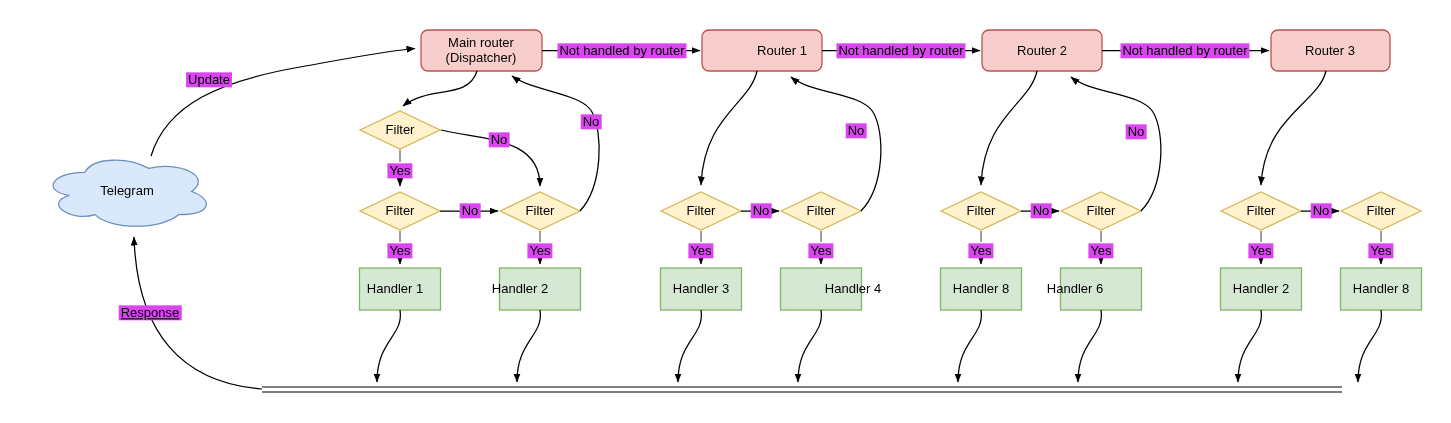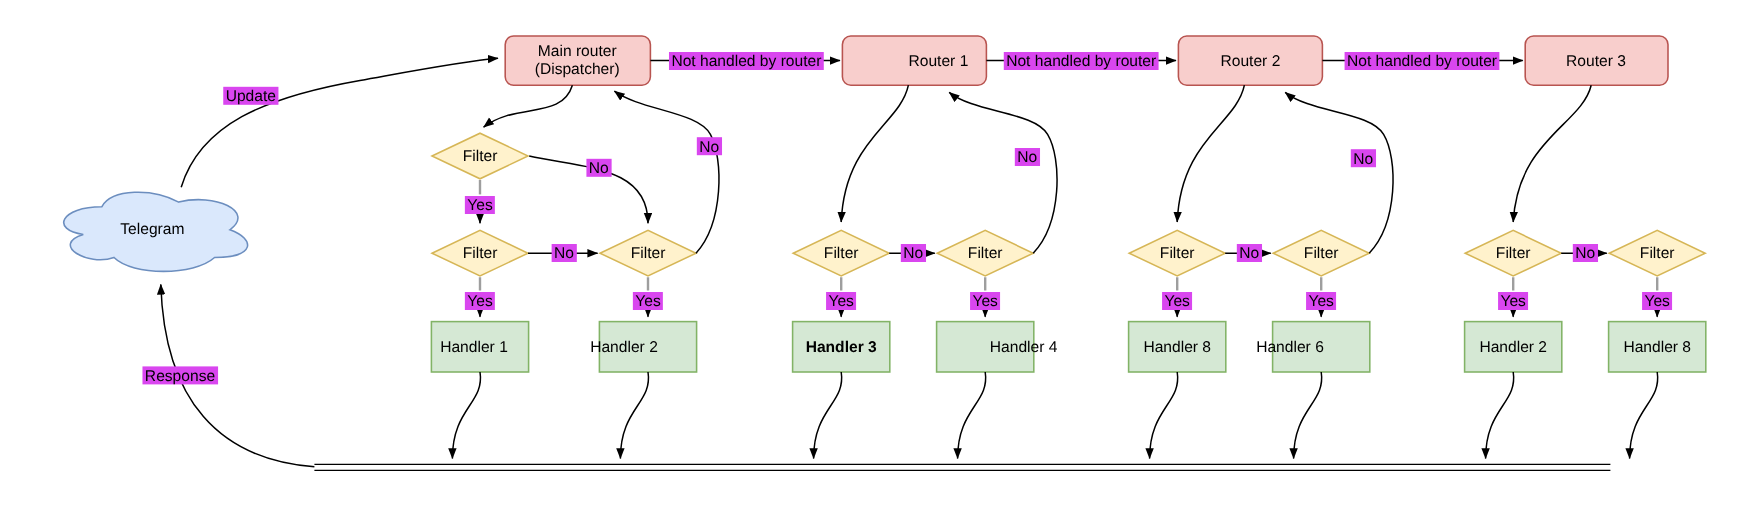--- a/index.html
+++ b/index.html
@@ -132,35 +132,35 @@
   </div>
   <div class="lbl" style="left:762px;top:50.5px;margin-left:20px;">Router 1</div>
   <div class="lbl" style="left:1042px;top:50.5px;">Router 2</div>
   <div class="lbl" style="left:1330px;top:50.5px;">Router 3</div>
 
   <div class="lbl wbg" style="left:622px;top:50.5px;">Not handled by router</div>
   <div class="lbl wbg" style="left:901px;top:50.5px;">Not handled by router</div>
   <div class="lbl wbg" style="left:1185px;top:50.5px;">Not handled by router</div>
 
   <div class="lbl wbg" style="left:209px;top:80px;">Update</div>
-  <div class="lbl wbg" style="left:150px;top:313px;">Response</div>
+  <div class="lbl wbg" style="left:150px;top:313px;text-decoration:underline;">Response</div>
 
   <div class="lbl" style="left:400px;top:130px;">Filter</div>
   <div class="lbl" style="left:400px;top:211px;">Filter</div>
   <div class="lbl" style="left:540px;top:211px;">Filter</div>
   <div class="lbl" style="left:701px;top:211px;">Filter</div>
   <div class="lbl" style="left:821px;top:211px;">Filter</div>
   <div class="lbl" style="left:981px;top:211px;">Filter</div>
   <div class="lbl" style="left:1101px;top:211px;">Filter</div>
   <div class="lbl" style="left:1261px;top:211px;">Filter</div>
   <div class="lbl" style="left:1381px;top:211px;">Filter</div>
 
   <div class="lbl" style="left:395px;top:289px;">Handler 1</div>
   <div class="lbl" style="left:520px;top:289px;">Handler 2</div>
-  <div class="lbl" style="left:701px;top:289px;font-weight:bold;">Handler 3</div>
+  <div class="lbl" style="left:701px;top:289px;">Handler 3</div>
   <div class="lbl" style="left:821px;top:289px;margin-left:32px;">Handler 4</div>
   <div class="lbl" style="left:981px;top:289px;">Handler 8</div>
   <div class="lbl" style="left:1061px;top:289px;padding-left:28px;">Handler 6</div>
   <div class="lbl" style="left:1261px;top:289px;">Handler 2</div>
   <div class="lbl" style="left:1381px;top:289px;">Handler 8</div>
 
   <div class="lbl wbg" style="left:400px;top:171px;">Yes</div>
   <div class="lbl wbg" style="left:400px;top:251px;">Yes</div>
   <div class="lbl wbg" style="left:540px;top:251px;">Yes</div>
   <div class="lbl wbg" style="left:701px;top:251px;">Yes</div>

